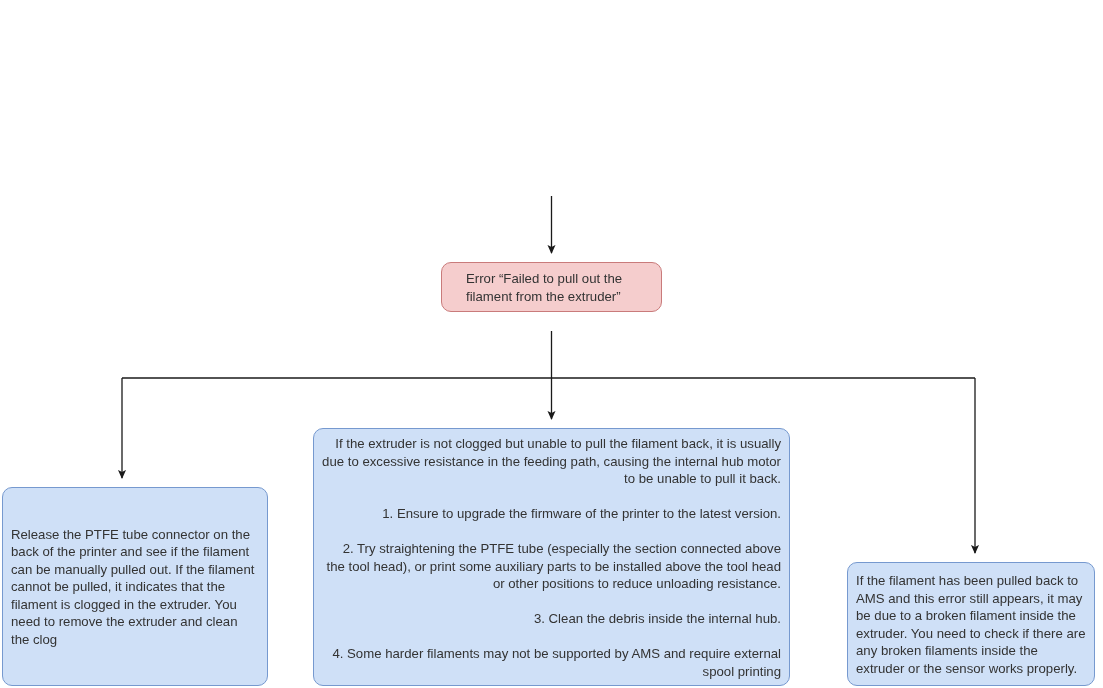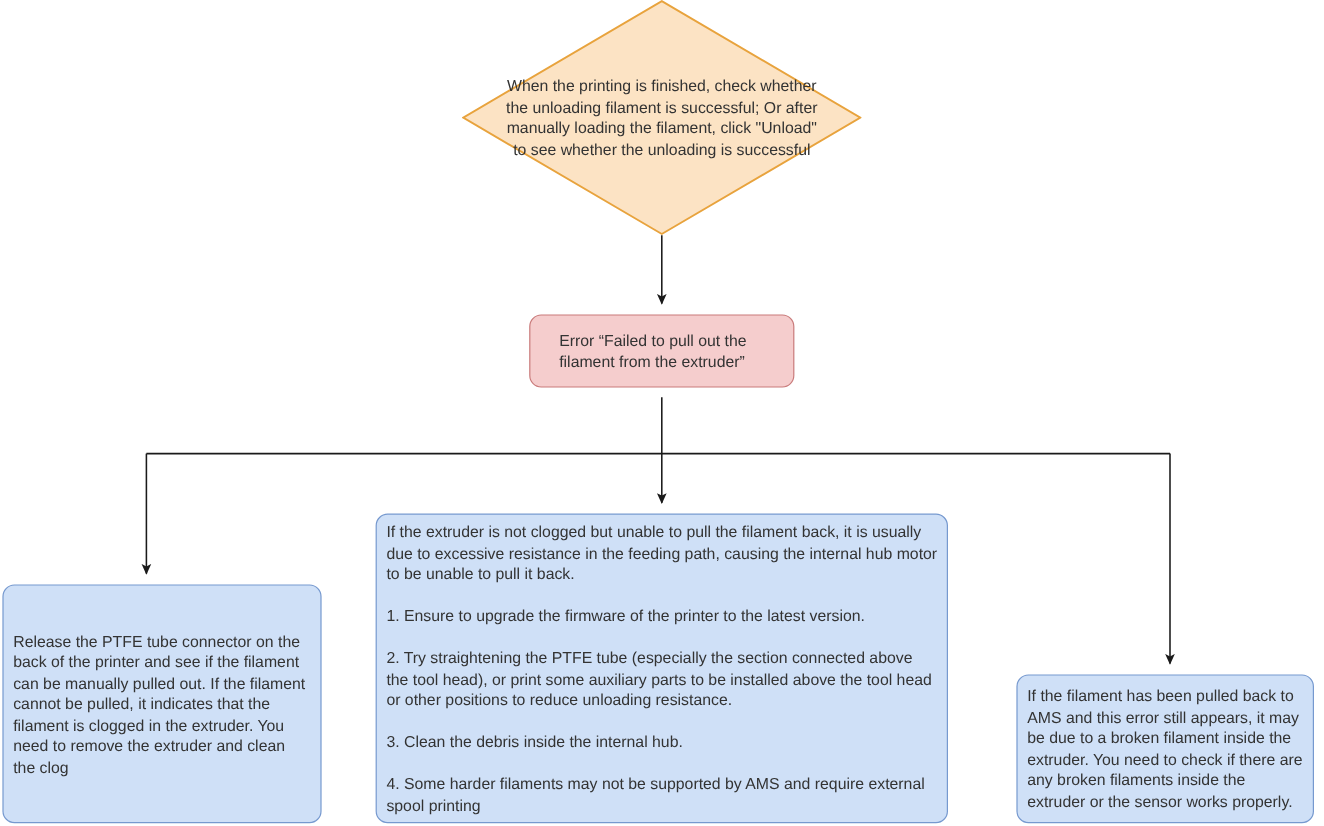--- a/index.html
+++ b/index.html
@@ -65,21 +65,21 @@
     position: absolute;
     font-size: 13.2px;
     line-height: 17.5px;
     color: #333333;
     white-space: pre-line;
   }
   .node-error {
     left: 441px;
     top: 262px;
     width: 221px;
-    height: 61px;
+    height: 50px;
     background: #f5cdcd;
     border: 1.3px solid #c97b7b;
   }
   .node-error .rrect-label {
     left: 0;
     right: 0;
     top: 50%;
     transform: translateY(-50%);
     padding: 0 24px;
     text-align: left;
@@ -107,21 +107,21 @@
     height: 258px;
     background: #cfe0f7;
     border: 1.3px solid #7699cf;
   }
   .node-center .rrect-label {
     left: 0;
     right: 0;
     top: 50%;
     transform: translateY(-50%);
     padding: 0 8px;
-    text-align: left;
+    text-align: right;
   }
   .node-right {
     left: 847px;
     top: 562px;
     width: 248px;
     height: 124px;
     background: #cfe0f7;
     border: 1.3px solid #7699cf;
   }
   .node-right .rrect-label {
@@ -151,26 +151,20 @@
 
     <path d="M122,378 L975,378" fill="none" stroke="#1a1a1a" stroke-width="1.3"></path>
 
     <path d="M551.5,378 L551.5,419" fill="none" stroke="#1a1a1a" stroke-width="1.3" marker-end="url(#arrowhead)"></path>
 
     <path d="M122,378 L122,478" fill="none" stroke="#1a1a1a" stroke-width="1.3" marker-end="url(#arrowhead)"></path>
 
     <path d="M975,378 L975,553" fill="none" stroke="#1a1a1a" stroke-width="1.3" marker-end="url(#arrowhead)"></path>
   </svg>
 
-  <div class="node diamond-wrap">
-    <svg class="diamond-shape" viewBox="0 0 333 196" preserveAspectRatio="none">
-      <polygon points="166.5,1 332,98 166.5,195 1,98" fill="#fce3c4" stroke="#e8a33d" stroke-width="1.6"></polygon>
-    </svg>
-    <div class="diamond-label">When the printing is finished, check whether the unloading filament is successful; Or after manually loading the filament, click "Unload" to see whether the unloading is successful</div>
-  </div>
 
   <div class="node rrect node-error">
     <div class="rrect-label">Error “Failed to pull out the filament from the extruder”</div>
   </div>
 
   <div class="node rrect node-left">
     <div class="rrect-label">Release the PTFE tube connector on the back of the printer and see if the filament can be manually pulled out. If the filament cannot be pulled, it indicates that the filament is clogged in the extruder. You need to remove the extruder and clean the clog</div>
   </div>
 
   <div class="node rrect node-center">

